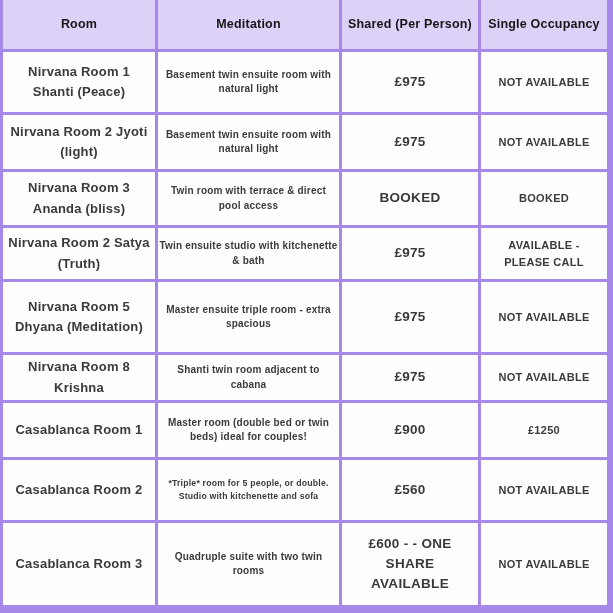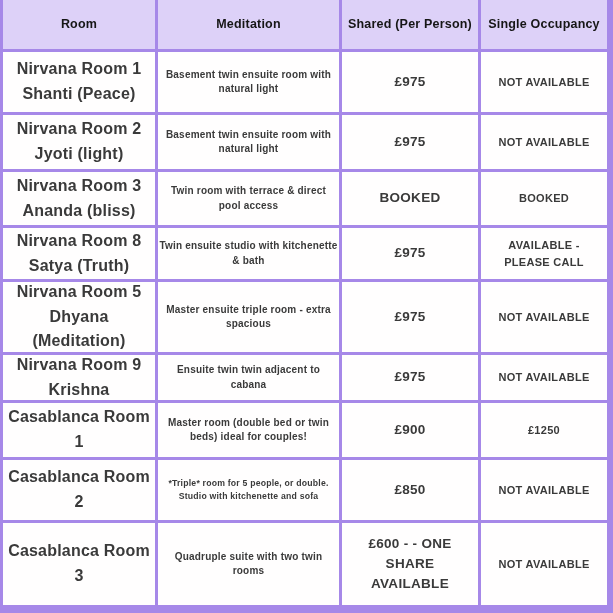--- a/index.html
+++ b/index.html
@@ -40,21 +40,21 @@
     letter-spacing:.2px;
   }
   .hcell{
     background:var(--header-bg);
     color:var(--header-text);
     font-size:12.5px;
     line-height:1.35;
     padding:2px 2px;
   }
   .hcell.h-shared{white-space:nowrap;}
-  .c-room{font-size:16px;line-height:1.55;padding:2px 4px;}
+  .c-room{font-size:13px;line-height:1.55;padding:2px 4px;}
   .c-desc{font-size:10px;line-height:1.45;padding:2px 1px;}
   .c-shared{font-size:13.5px;line-height:1.5;letter-spacing:.3px;}
   .c-single{font-size:11px;line-height:1.5;letter-spacing:.3px;}
   .cell[data-row="7"].c-desc{font-size:8.7px;}
 </style>
 </head>
 <body>
 
 <div class="grid">
   <div class="cell hcell h-room">Room</div>
@@ -70,42 +70,42 @@
   <div class="cell c-room" data-row="1">Nirvana Room 2 Jyoti (light)</div>
   <div class="cell c-desc" data-row="1">Basement twin ensuite room with natural light</div>
   <div class="cell c-shared" data-row="1">£975</div>
   <div class="cell c-single" data-row="1">NOT AVAILABLE</div>
 
   <div class="cell c-room" data-row="2">Nirvana Room 3 Ananda (bliss)</div>
   <div class="cell c-desc" data-row="2">Twin room with terrace &amp; direct pool access</div>
   <div class="cell c-shared" data-row="2">BOOKED</div>
   <div class="cell c-single" data-row="2">BOOKED</div>
 
-  <div class="cell c-room" data-row="3">Nirvana Room 8 Satya (Truth)</div>
+  <div class="cell c-room" data-row="3">Nirvana Room 2 Satya (Truth)</div>
   <div class="cell c-desc" data-row="3">Twin ensuite studio with kitchenette &amp; bath</div>
   <div class="cell c-shared" data-row="3">£975</div>
   <div class="cell c-single" data-row="3">AVAILABLE - PLEASE CALL</div>
 
   <div class="cell c-room" data-row="4">Nirvana Room 5 Dhyana (Meditation)</div>
   <div class="cell c-desc" data-row="4">Master ensuite triple room - extra spacious</div>
   <div class="cell c-shared" data-row="4">£975</div>
   <div class="cell c-single" data-row="4">NOT AVAILABLE</div>
 
-  <div class="cell c-room" data-row="5">Nirvana Room 9 Krishna</div>
-  <div class="cell c-desc" data-row="5">Ensuite twin twin adjacent to cabana</div>
+  <div class="cell c-room" data-row="5">Nirvana Room 8 Krishna</div>
+  <div class="cell c-desc" data-row="5">Shanti twin room adjacent to cabana</div>
   <div class="cell c-shared" data-row="5">£975</div>
   <div class="cell c-single" data-row="5">NOT AVAILABLE</div>
 
   <div class="cell c-room" data-row="6">Casablanca Room 1</div>
   <div class="cell c-desc" data-row="6">Master room (double bed or twin beds) ideal for couples!</div>
   <div class="cell c-shared" data-row="6">£900</div>
   <div class="cell c-single" data-row="6">£1250</div>
 
   <div class="cell c-room" data-row="7">Casablanca Room 2</div>
   <div class="cell c-desc" data-row="7">*Triple* room for 5 people, or double. Studio with kitchenette and sofa</div>
-  <div class="cell c-shared" data-row="7">£850</div>
+  <div class="cell c-shared" data-row="7">£560</div>
   <div class="cell c-single" data-row="7">NOT AVAILABLE</div>
 
   <div class="cell c-room" data-row="8">Casablanca Room 3</div>
   <div class="cell c-desc" data-row="8">Quadruple suite with two twin rooms</div>
   <div class="cell c-shared" data-row="8">£600 - - ONE SHARE AVAILABLE</div>
   <div class="cell c-single" data-row="8">NOT AVAILABLE</div>
 </div>
 
 </body></html>

